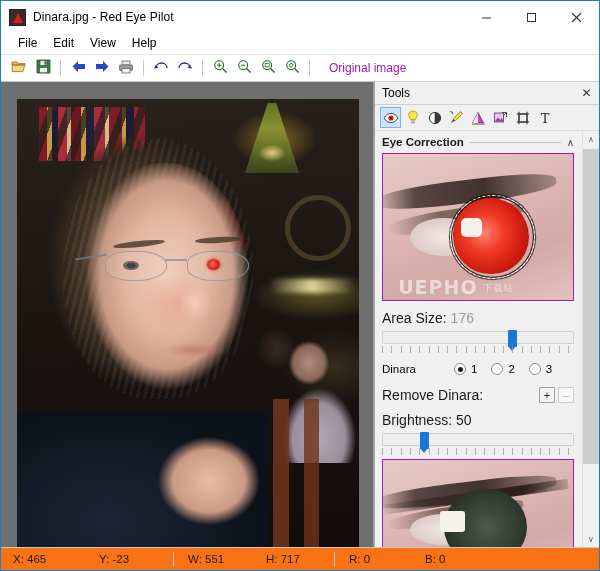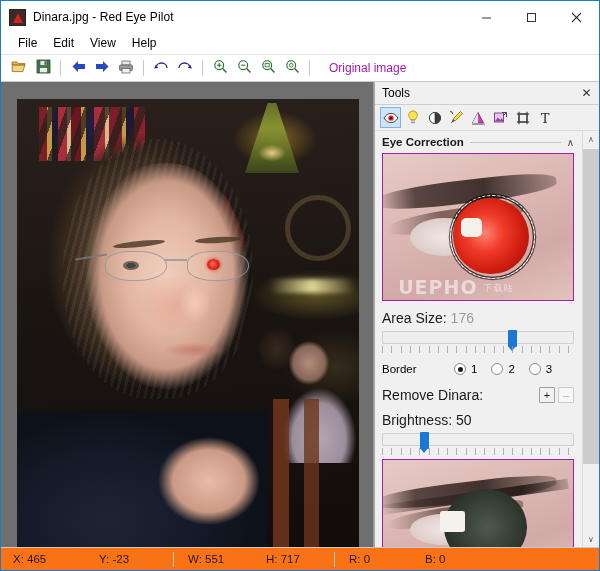--- a/index.html
+++ b/index.html
@@ -618,21 +618,21 @@
             <span class="lbl dim">176</span>
           </div>
           <div class="slider-wrap">
             <div class="track">
               <div class="thumb" id="area-thumb" style="left: calc(68% - 4.5px);"></div>
             </div>
             <div class="ticks"></div>
           </div>
 
           <div class="formula-row">
-            <span class="formula-lbl">Border</span>
+            <span class="formula-lbl">Dinara</span>
             <span class="radio">
               <span class="rdot on"></span>
               <span class="rlabel">1</span>
             </span>
             <span class="radio">
               <span class="rdot"></span>
               <span class="rlabel">2</span>
             </span>
             <span class="radio">
               <span class="rdot"></span>

